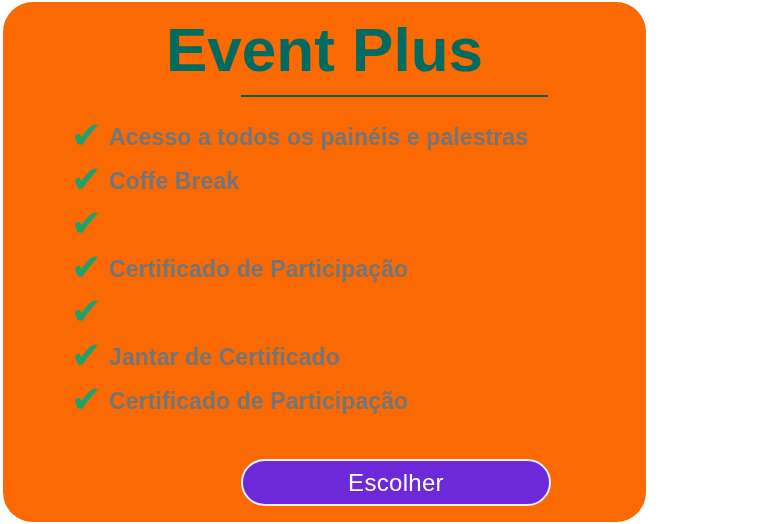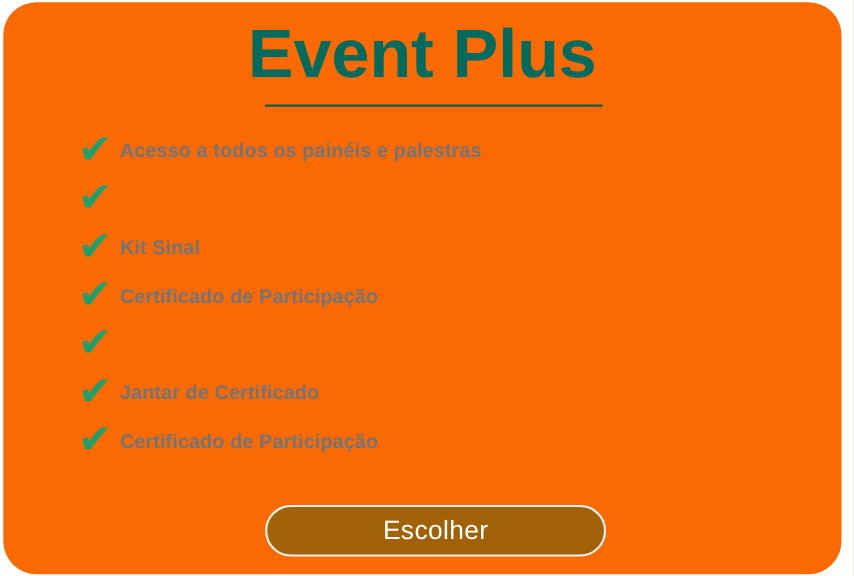--- a/index.html
+++ b/index.html
@@ -11,21 +11,21 @@
     width: 776px;
     height: 524px;
     overflow: hidden;
     font-family: "Liberation Sans", sans-serif;
   }
 
   .pricing-card {
     position: absolute;
     left: 3px;
     top: 2px;
-    width: 762px;
+    width: 643px;
     height: 520px;
     box-sizing: border-box;
     background: #fb6a02;
     border-radius: 30px;
     overflow: hidden;
   }
 
   .card-title {
     position: absolute;
     left: 0;
@@ -72,34 +72,34 @@
     font-size: 37px;
     line-height: 1;
     color: #21a06b;
     font-weight: normal;
     font-family: "DejaVu Sans", sans-serif;
     text-align: left;
     margin-top: -3px;
   }
 
   .benefit-label {
-    font-size: 18px;
+    font-size: 23px;
     font-weight: bold;
     color: #70757a;
     letter-spacing: 0.1px;
   }
 
   .choose-button {
     position: absolute;
     left: 238px;
     top: 457px;
     width: 310px;
     height: 47px;
     box-sizing: border-box;
-    background: #a16207;
+    background: #6d28d9;
     border: 2px solid #e8f1ef;
     border-radius: 24px;
     color: #ffffff;
     font-size: 24px;
     font-family: "Liberation Sans", sans-serif;
     font-weight: normal;
     letter-spacing: 0.3px;
     display: flex;
     align-items: center;
     justify-content: center;
@@ -118,25 +118,25 @@
 
   <ul class="benefit-list">
 
     <li class="benefit-item">
       <span class="check-icon">✔</span>
       <span class="benefit-label">Acesso a todos os painéis e palestras</span>
     </li>
 
     <li class="benefit-item">
       <span class="check-icon">✔</span>
+      <span class="benefit-label">Coffe Break</span>
     </li>
 
     <li class="benefit-item">
       <span class="check-icon">✔</span>
-      <span class="benefit-label">Kit Sinal</span>
     </li>
 
     <li class="benefit-item">
       <span class="check-icon">✔</span>
       <span class="benefit-label">Certificado de Participação</span>
     </li>
 
     <li class="benefit-item">
       <span class="check-icon">✔</span>
     </li>

